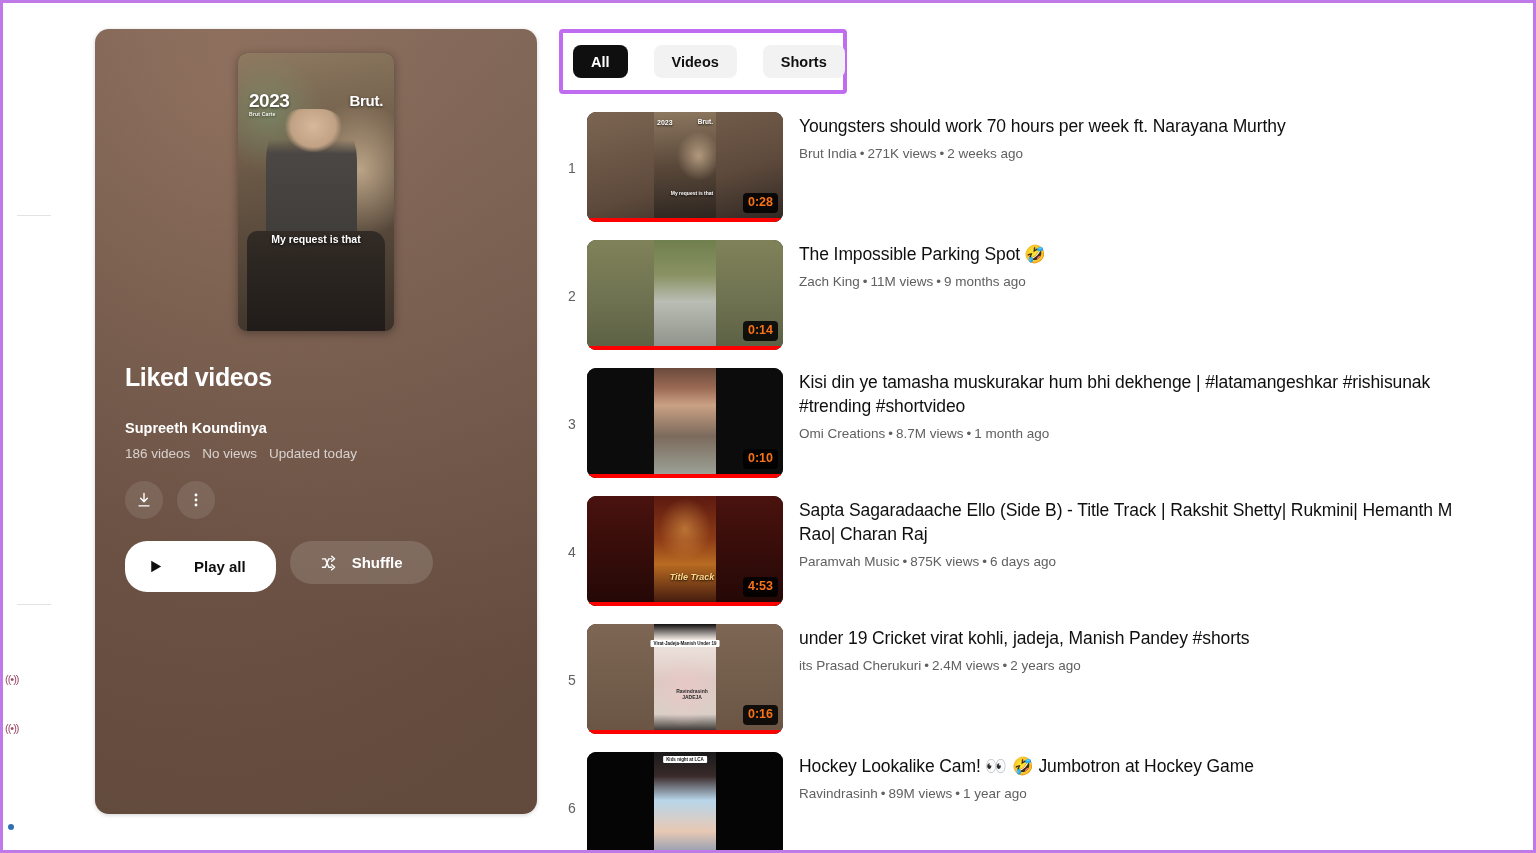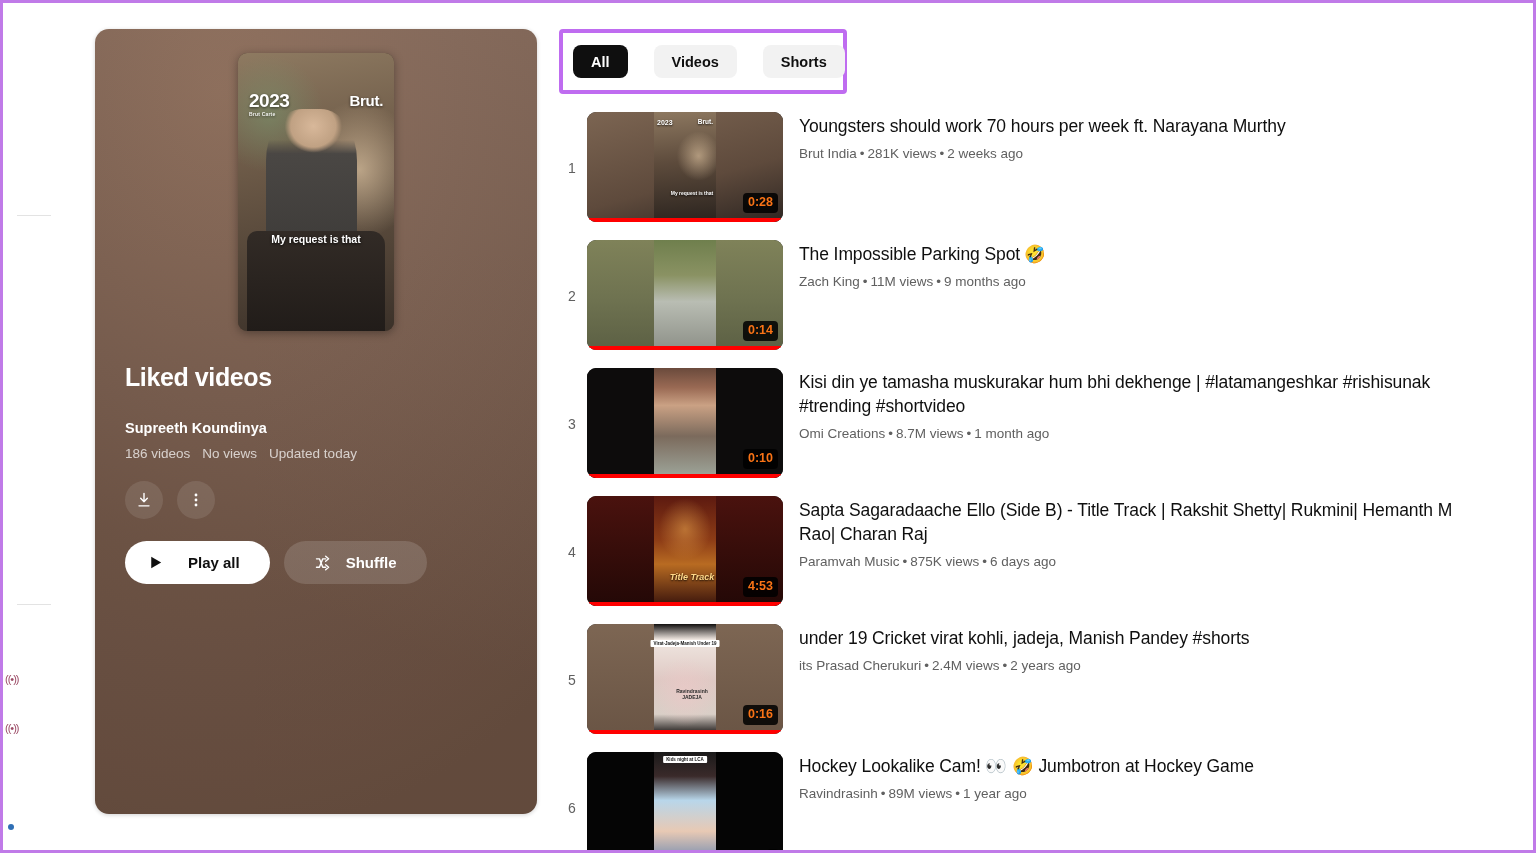--- a/index.html
+++ b/index.html
@@ -191,28 +191,28 @@
   .circle-btn svg { display: block; }
 
   #playlist-actions {
     position: relative;
     z-index: 2;
     margin: 22px 0 0 30px;
     display: flex;
     gap: 14px;
   }
   #play-all-button {
-    height: 43px;
+    height: 51px;
     padding: 0 30px 0 22px;
     border-radius: 22px;
     background: #ffffff;
     color: #0f0f0f;
     font-size: 15px;
     font-weight: 700;
-    display: flex; align-items: center; gap: 24px;
+    display: flex; align-items: center; gap: 30px;
     border: none; cursor: pointer;
     font-family: "Liberation Sans", sans-serif;
   }
   #shuffle-button {
     height: 43px;
     padding: 0 30px;
     border-radius: 22px;
     background: rgba(255,255,255,.14);
     color: #ffffff;
     font-size: 15px;
@@ -506,21 +506,21 @@
             <div class="mini-text" style="bottom:26px;">My request is that</div>
           </div>
           <div class="rt-duration">0:28</div>
           <div class="rt-progress">
               <i style="width:100%"></i>
             </div>
         </div>
         <div class="row-body">
           <div class="row-title">Youngsters should work 70 hours per week ft. Narayana Murthy</div>
           <div class="row-sub">
-            <span>Brut India</span><span class="sep">•</span><span>281K views</span><span class="sep">•</span><span>2 weeks ago</span>
+            <span>Brut India</span><span class="sep">•</span><span>271K views</span><span class="sep">•</span><span>2 weeks ago</span>
           </div>
         </div>
       </div>
 
       <div class="video-row">
         <div class="row-index">2</div>
         <div class="row-thumb">
           <div class="rt-bg art-car"></div>
           <div class="rt-center art-car-c"></div>
           <div class="rt-duration">0:14</div>

